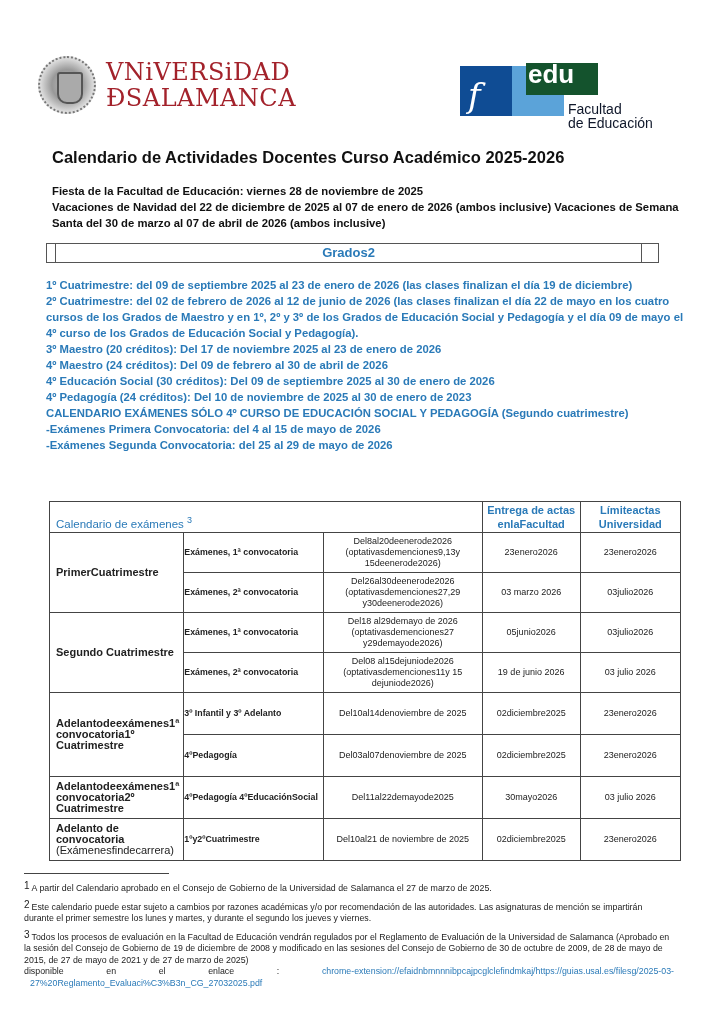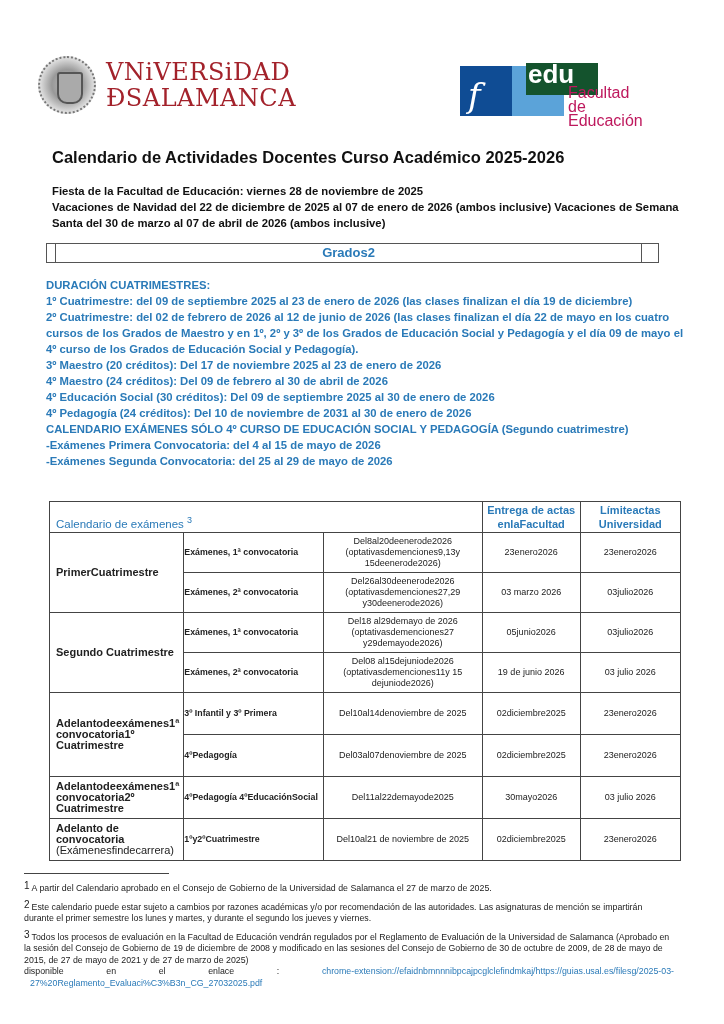--- a/index.html
+++ b/index.html
@@ -10,21 +10,21 @@
   .usal-logo { position: absolute; left: 0; top: 4px; display: flex; align-items: center; }
   .seal { width: 58px; height: 58px; border-radius: 50%; border: 2px dotted #777; background: radial-gradient(circle, #bbb 0%, #999 40%, #ddd 70%, #fff 100%); position: relative; }
   .seal::after { content: ""; position: absolute; left: 17px; top: 14px; width: 22px; height: 28px; border: 2px solid #555; border-radius: 3px 3px 10px 10px; background: #aaa; }
   .usal-text { margin-left: 10px; font-family: "DejaVu Serif", serif; color: #a3222b; font-size: 24px; line-height: 26px; letter-spacing: 0.5px; }
   .edu-logo { position: absolute; left: 422px; top: 14px; width: 200px; height: 50px; }
   .edu-dark { position: absolute; left: 0; top: 0; width: 52px; height: 50px; background: #0f4c94; }
   .edu-f { position: absolute; left: 8px; top: 10px; color: #fff; font-family: "DejaVu Serif", serif; font-style: italic; font-size: 34px; line-height: 38px; }
   .edu-light { position: absolute; left: 52px; top: 0; width: 52px; height: 50px; background: #5ba3d9; }
   .edu-word-top { position: absolute; left: 66px; top: -3px; width: 72px; height: 32px; background: #14532d; }
   .edu-word-top span { color: #fff; font-size: 26px; font-weight: bold; line-height: 22px; margin-left: 2px; }
-  .edu-fac { position: absolute; left: 108px; top: 20px; font-size: 16px; line-height: 14px; color: #be185d; }
+  .edu-fac { position: absolute; left: 108px; top: 36px; font-size: 14px; line-height: 14px; color: #0f172a; }
 
   .title { position: absolute; top: 148px; left: 52px; font-size: 16.5px; font-weight: bold; color: #111; }
   .info { position: absolute; top: 183px; left: 52px; width: 640px; font-size: 11.3px; font-weight: bold; line-height: 16px; color: #111; }
 
   .grados-box { position: absolute; top: 243px; left: 46px; width: 613px; height: 20px; border: 1px solid #555; }
   .grados-box .inner { position: absolute; left: 8px; right: 16px; top: -1px; bottom: -1px; border-left: 1px solid #555; border-right: 1px solid #555; text-align: center; color: #2a7ab8; font-weight: bold; font-size: 13px; line-height: 19px; }
 
   .blue-block { position: absolute; top: 277px; left: 46px; width: 640px; color: #2a7ab8; font-weight: bold; font-size: 11.3px; line-height: 16px; }
   .blue-block p { white-space: normal; }
 
@@ -73,27 +73,26 @@
 <div class="info">
   <div>Fiesta de la Facultad de Educación: viernes 28 de noviembre de 2025</div>
   <div>Vacaciones de Navidad del 22 de diciembre de 2025 al 07 de enero de 2026 (ambos inclusive) Vacaciones de Semana Santa del 30 de marzo al   07 de abril de 2026 (ambos inclusive)</div>
 </div>
 
 <div class="grados-box">
   <div class="inner">Grados2</div>
 </div>
 
 <div class="blue-block" id="blue-block">
-    <p>DURACIÓN CUATRIMESTRES:</p>
     <p>1º Cuatrimestre: del 09 de septiembre 2025 al 23 de enero de 2026 (las clases finalizan el día 19 de diciembre)</p>
     <p>2º Cuatrimestre: del 02 de febrero de 2026 al 12 de junio de 2026 (las clases finalizan el día 22 de mayo en los cuatro cursos de los Grados de Maestro y en 1º, 2º y 3º de los Grados de Educación Social y Pedagogía y el día 09 de mayo el 4º curso de los Grados de Educación Social y Pedagogía).</p>
     <p>3º Maestro (20 créditos): Del 17 de noviembre 2025 al 23 de enero de 2026</p>
     <p>4º Maestro (24 créditos): Del 09 de febrero al 30 de abril de 2026</p>
     <p>4º Educación Social (30 créditos): Del 09 de septiembre 2025 al 30 de enero de 2026</p>
-    <p>4º Pedagogía (24 créditos): Del 10 de noviembre de 2031 al 30 de enero de 2026</p>
+    <p>4º Pedagogía (24 créditos): Del 10 de noviembre de 2025 al 30 de enero de 2023</p>
     <p>CALENDARIO EXÁMENES SÓLO 4º CURSO DE EDUCACIÓN SOCIAL Y PEDAGOGÍA (Segundo cuatrimestre)</p>
     <p>-Exámenes Primera Convocatoria: del 4 al 15 de mayo de 2026</p>
     <p>-Exámenes Segunda Convocatoria: del 25 al 29 de mayo de 2026</p>
   </div>
 
 <table class="exam-table" id="exam-table">
   <colgroup>
     <col style="width:122px">
       <col style="width:145px">
       <col style="width:162px">
@@ -129,21 +128,21 @@
         <td>03julio2026</td>
       </tr>
       <tr style="height: 40px;">
         <td class="conv">Exámenes, 2ª convocatoria</td>
         <td>Del08 al15dejuniode2026 (optativasdemenciones11y 15 dejuniode2026)</td>
         <td>19 de junio 2026</td>
         <td>03 julio 2026</td>
       </tr>
       <tr style="height: 42px;">
         <td class="period" rowspan="2"><span>Adelantodeexámenes1ª convocatoria1º Cuatrimestre</span></td>
-        <td class="conv">3º Infantil y 3º Primera</td>
+        <td class="conv">3º Infantil y 3º Adelanto</td>
         <td>Del10al14denoviembre de 2025</td>
         <td>02diciembre2025</td>
         <td>23enero2026</td>
       </tr>
       <tr style="height: 42px;">
         <td class="conv">4ºPedagogía</td>
         <td>Del03al07denoviembre de 2025</td>
         <td>02diciembre2025</td>
         <td>23enero2026</td>
       </tr>

